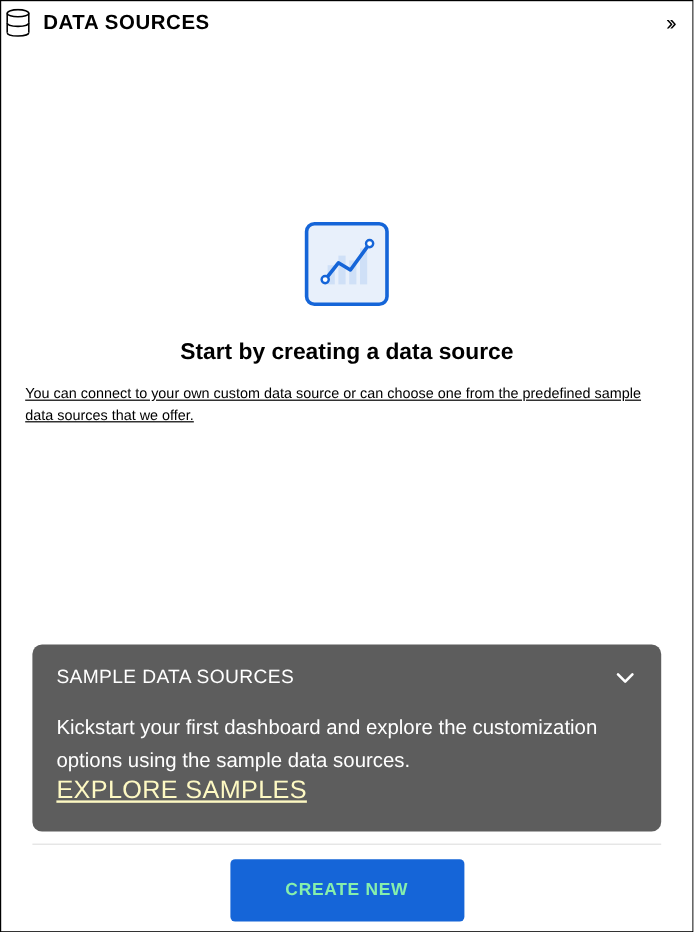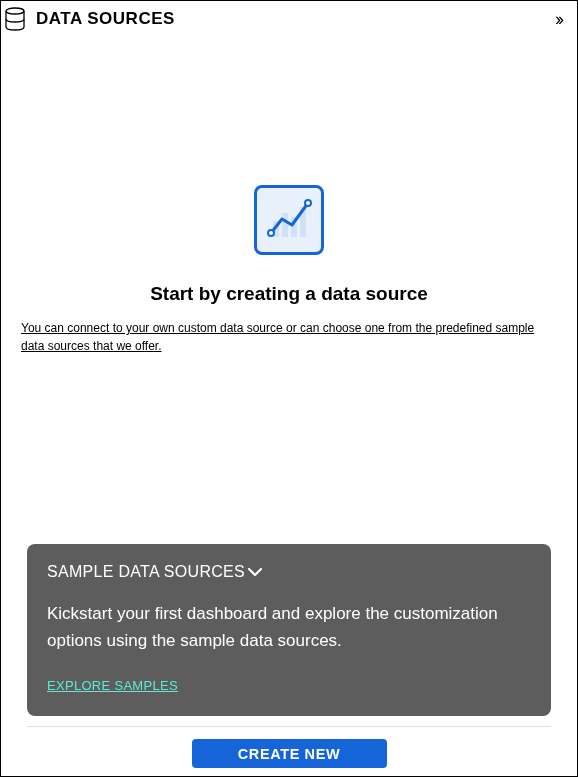--- a/index.html
+++ b/index.html
@@ -9,28 +9,28 @@
     .header-left { display: flex; align-items: center; gap: 10px; }
     .db-icon svg { display: block; }
     .header-title { font-weight: 700; font-size: 17px; letter-spacing: 0.5px; color: #000; }
     .collapse-icon { font-size: 18px; color: #000; line-height: 1; letter-spacing: -3px; padding-right: 6px; }
     .main { flex: 1; display: flex; flex-direction: column; align-items: center; padding: 0 20px; }
     .hero { flex: 1; display: flex; flex-direction: column; align-items: center; justify-content: flex-start; padding-top: 150px; }
     .hero-icon { width: 70px; height: 70px; border: 3px solid #1565d8; border-radius: 8px; background: #e8f0fb; display: flex; align-items: center; justify-content: center; margin-bottom: 28px; }
     .hero-title { font-weight: 700; font-size: 19px; color: #000; margin-bottom: 14px; }
     .hero-desc { font-size: 12px; color: #000; line-height: 1.5; max-width: 540px; text-decoration: underline; }
     .sample-card { background: #5d5d5d; border-radius: 8px; padding: 18px 20px 22px 20px; margin: 0 6px 10px 6px; color: #fff; width: calc(100% - 12px); }
-    .sample-head { display: flex; align-items: center; margin-bottom: 18px; }
+    .sample-head { display: flex; justify-content: space-between; align-items: center; margin-bottom: 18px; }
     .sample-title { font-size: 16px; letter-spacing: 0.3px; }
     .chevron { width: 20px; height: 20px; }
-    .sample-desc { font-size: 17px; line-height: 1.6; margin-bottom: 22px; color: #fff; }
-    .sample-link { color: #5eead4; font-size: 13px; letter-spacing: 0.3px; }
+    .sample-desc { font-size: 17px; line-height: 1.6; color: #fff; }
+    .sample-link { color: #fef9c3; font-size: 21px; letter-spacing: 0.3px; }
     .divider { height: 1px; background: #e0e0e0; margin: 0 6px 12px 6px; width: calc(100% - 12px); }
     .footer { display: flex; gap: 20px; justify-content: center; padding: 0 20px 8px 20px; }
-    .btn { flex: 0 0 195px; height: 29px; background: #1565d8; color: #ffffff; border: none; border-radius: 4px; font-weight: 700; font-size: 14.5px; letter-spacing: 0.6px; cursor: pointer; }
+    .btn { flex: 0 0 195px; height: 52px; background: #1565d8; color: #86efac; border: none; border-radius: 4px; font-weight: 700; font-size: 14.5px; letter-spacing: 0.6px; cursor: pointer; }
   </style>
 </head>
 <body>
 
 <div class="panel">
   <div class="header">
     <div class="header-left">
       <span class="db-icon">
         <svg width="22" height="24" viewBox="0 0 22 24">
           <ellipse cx="11" cy="4" rx="9" ry="3" fill="none" stroke="#000" stroke-width="1.3"></ellipse>

